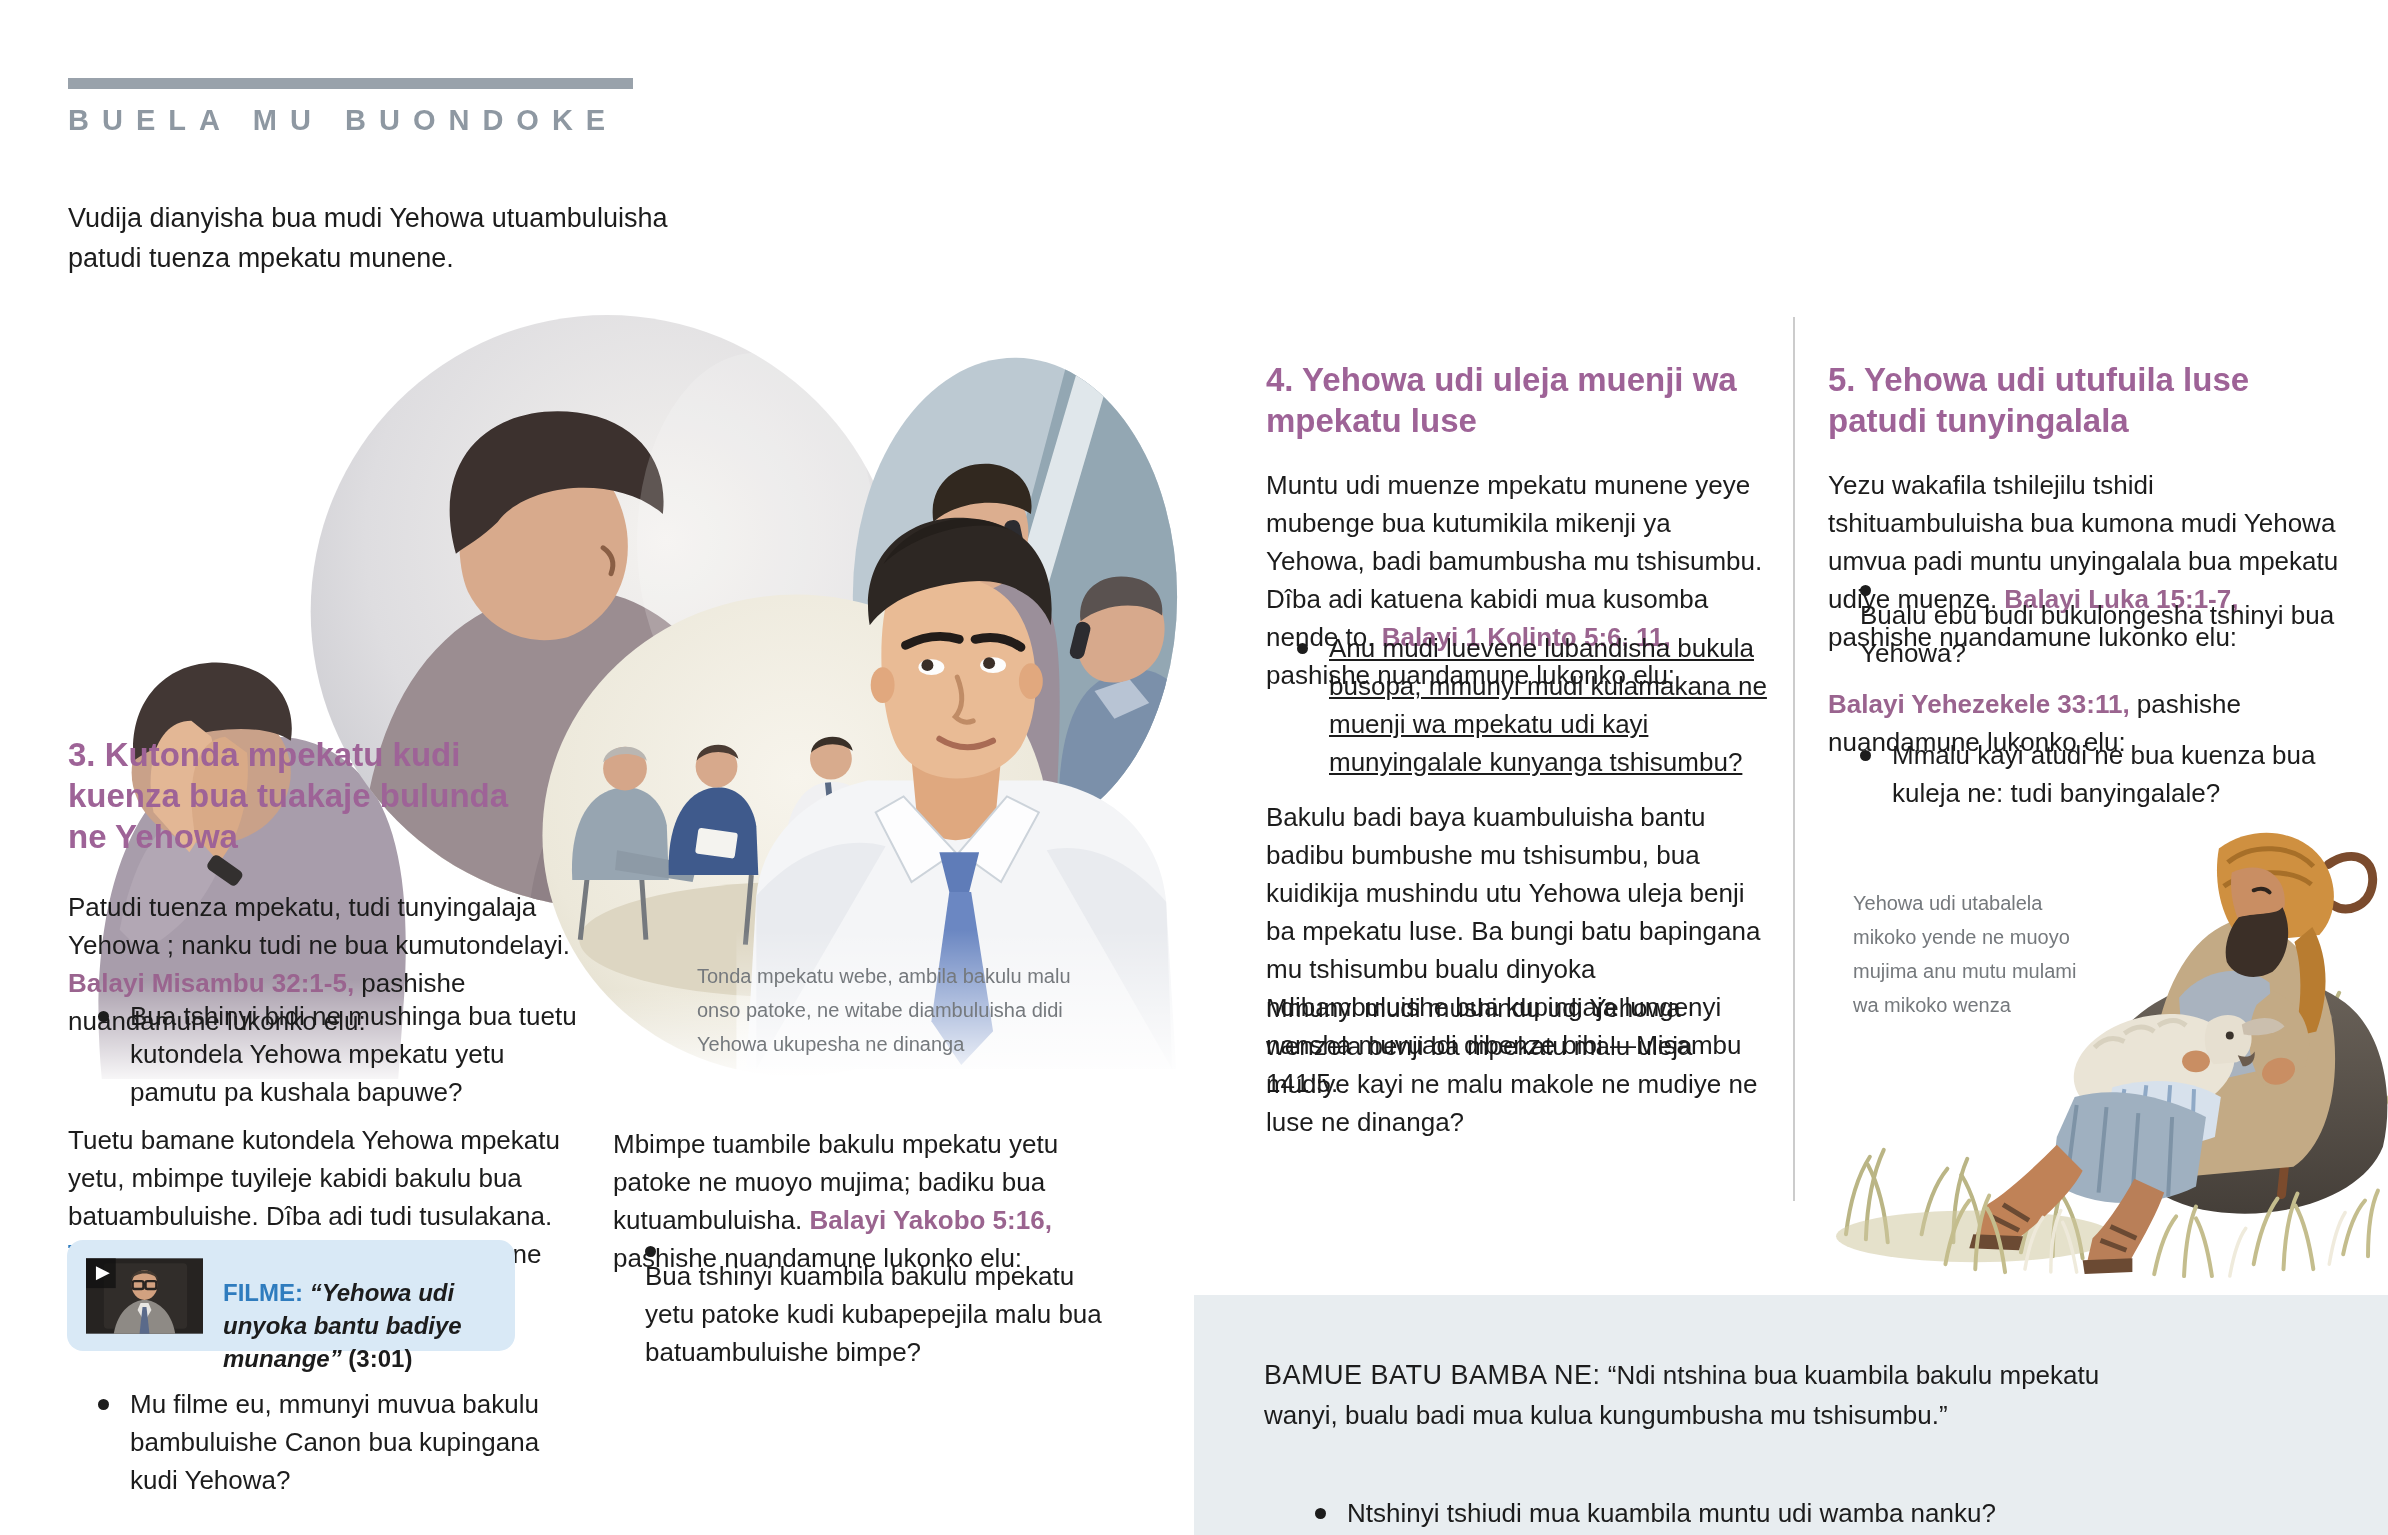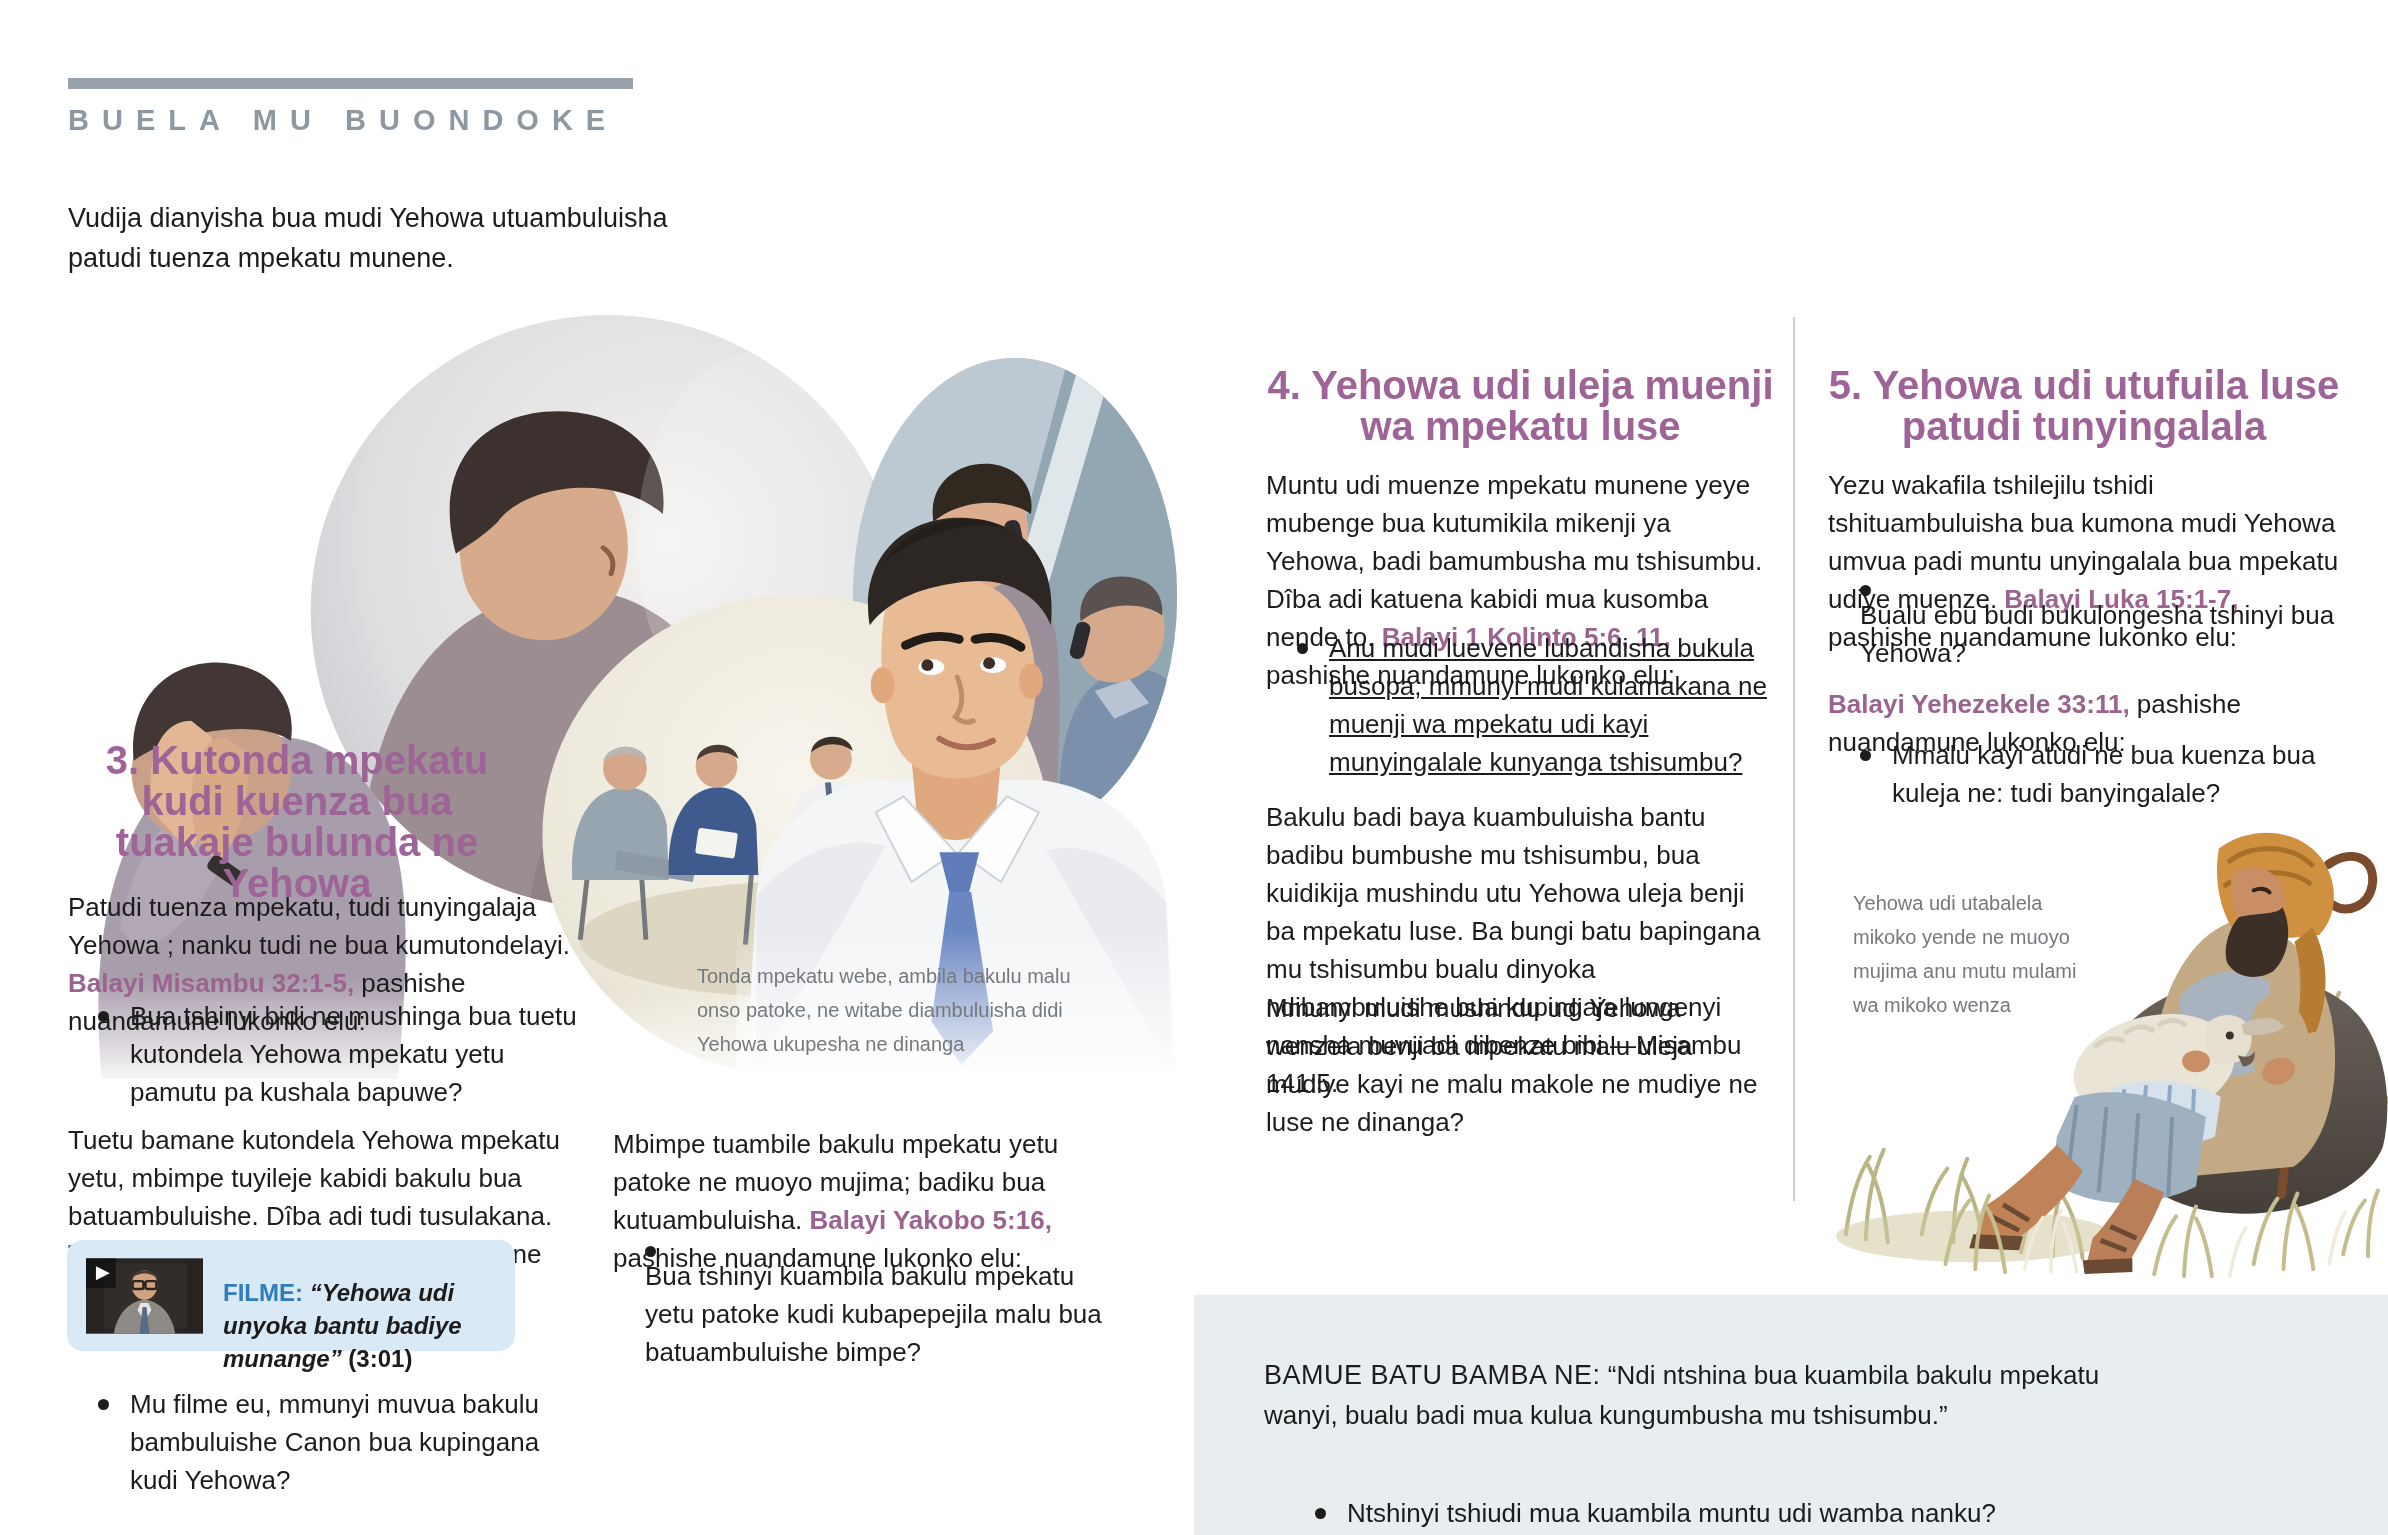--- a/index.html
+++ b/index.html
@@ -9,21 +9,21 @@
   }
   .abs{position:absolute;}
   
   .kicker-bar{left:68px;top:62px;width:565px;height:11px;background:#99a2ab;}
   .kicker{left:68px;top:88px;font-size:29px;font-weight:700;letter-spacing:13px;color:#8e98a2;white-space:nowrap;}
   .intro{left:68px;top:155px;width:647px;font-size:27px;line-height:40px;}
   
   .para{font-size:26px;line-height:38px;}
   .ref{color:#9a648f;font-weight:700;}
   .link-blue{color:#2f7cbe;font-weight:700;cursor:pointer;}
-  .heading{font-size:40px;line-height:41px;font-weight:700;color:#9e6397;text-align:center;}
+  .heading{font-size:33px;line-height:41px;font-weight:700;color:#9e6397;}
   .bullet{display:flex;align-items:flex-start;}
   .bullet .dot{flex:0 0 auto;width:11px;height:11px;border-radius:50%;background:#1c1c1c;margin:14px 21px 0 0;}
   .caption{font-size:20px;line-height:34px;color:#75797d;}
   
   .s3-heading{left:68px;top:691px;width:458px;}
   .s3-p1{left:68px;top:846px;width:512px;}
   .s3-q1{left:98px;top:981px;width:483px;}
   .s3-p2{left:68px;top:1079px;width:512px;}
   .s3-q2{left:98px;top:1369px;width:483px;}
   

